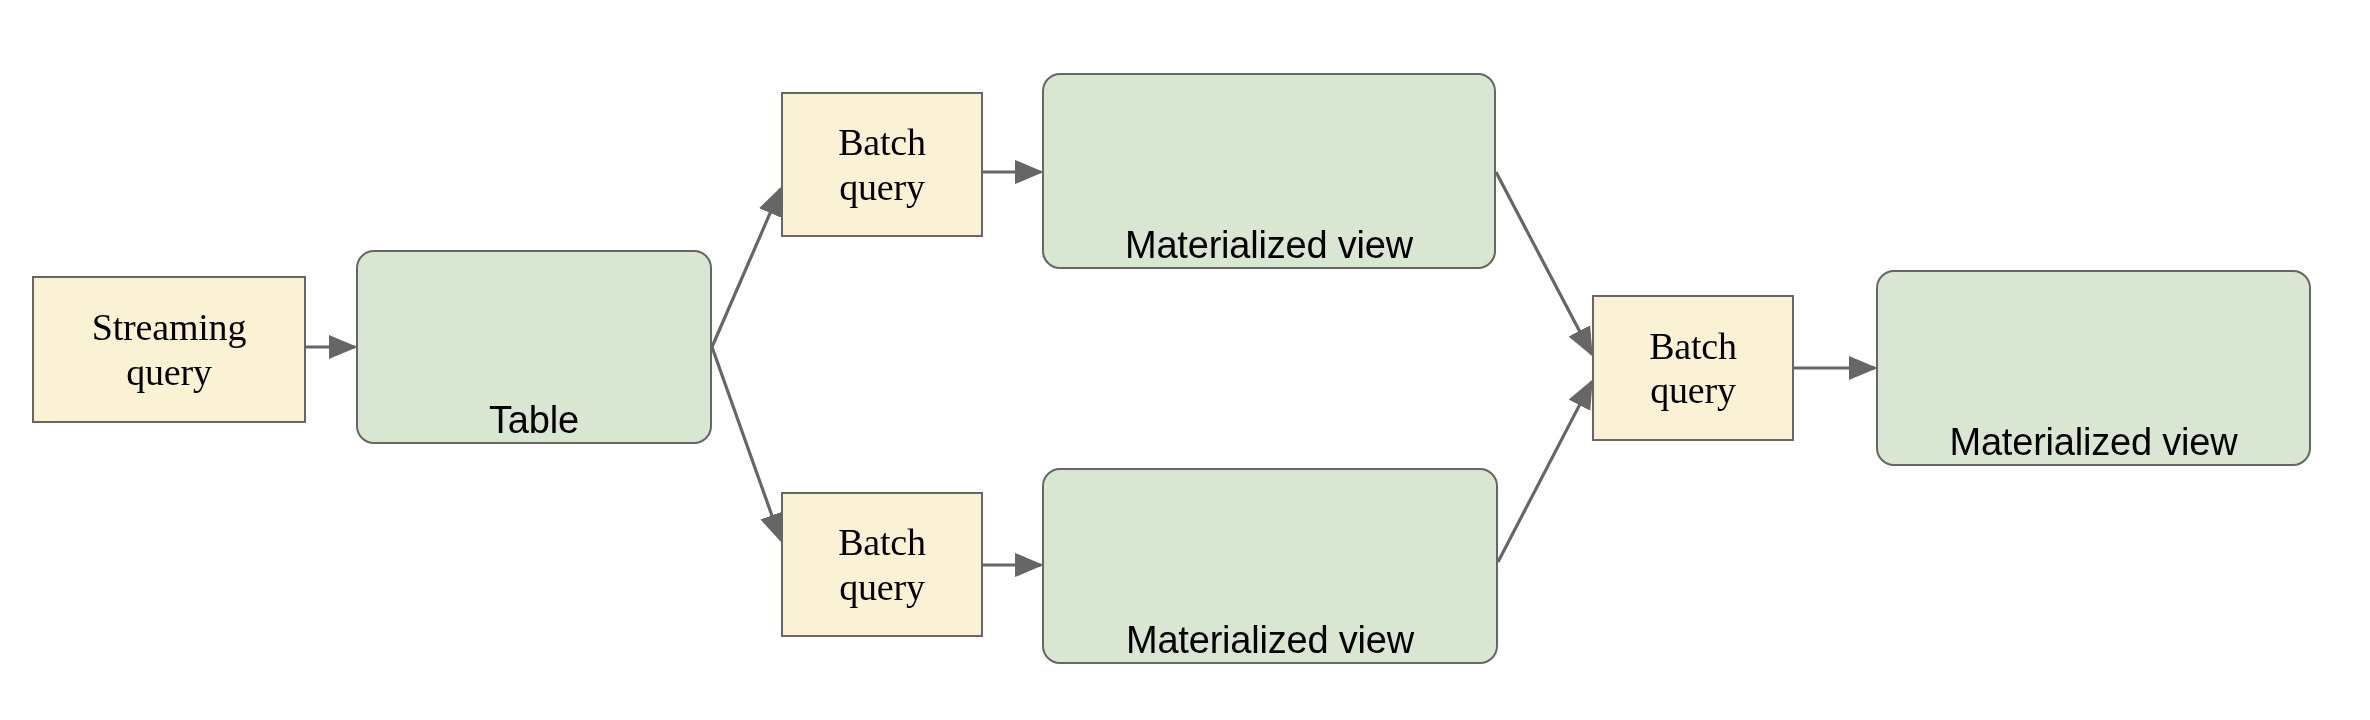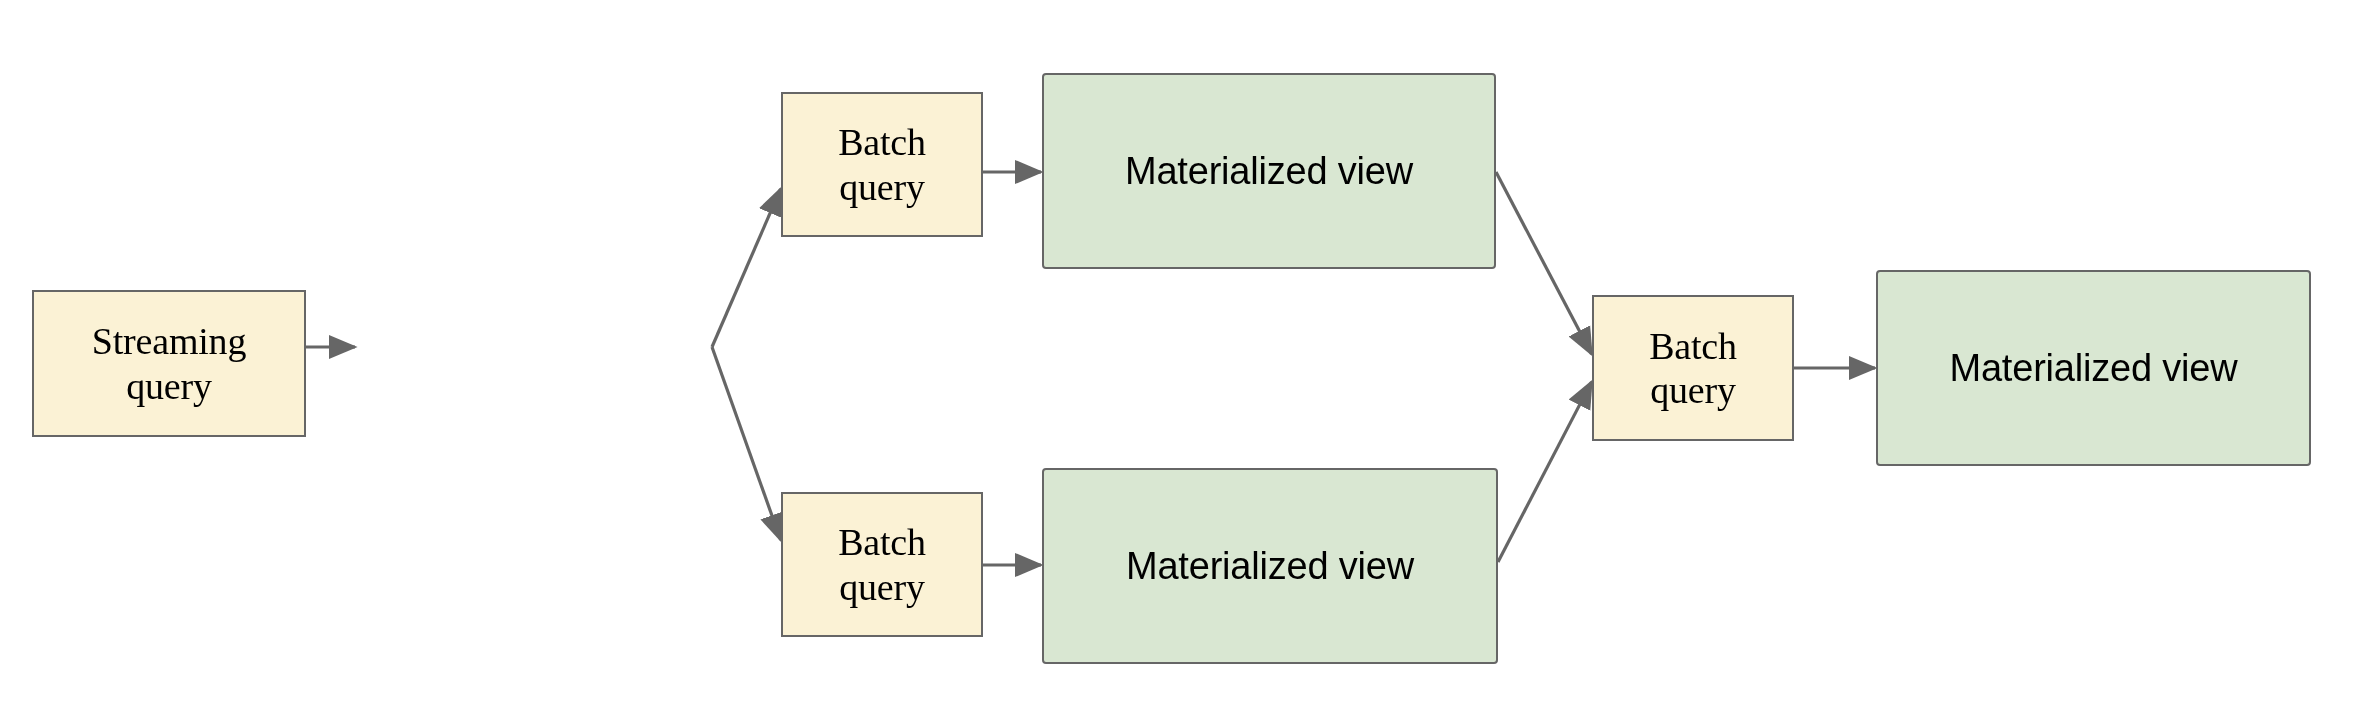--- a/index.html
+++ b/index.html
@@ -43,21 +43,22 @@
     letter-spacing: -0.2px;
     z-index: 2;
   }
   .node.process {
     background: #fbf2d5;
     border-radius: 0;
     font-family: Liberation Serif, serif;
   }
   .node.store {
     background: #d9e7d2;
-    border-radius: 4px;
+    border-radius: 18px;
+    align-items: flex-end;
   }
   .node-label {
     white-space: pre-line;
     padding: 0 6px;
   }
 </style>
 </head>
 <body>
 
 <div id="canvas">
@@ -73,25 +74,28 @@
         <line x1="712" y1="347" x2="780.6019068819771" y2="188.91734501109607" marker-end="url(#arrowhead)" stroke-linecap="butt"></line>
         <line x1="712" y1="347" x2="780.6648945221305" y2="540.0578193810624" marker-end="url(#arrowhead)" stroke-linecap="butt"></line>
         <line x1="983" y1="172" x2="1041" y2="172" marker-end="url(#arrowhead)" stroke-linecap="butt"></line>
         <line x1="983" y1="565" x2="1041" y2="565" marker-end="url(#arrowhead)" stroke-linecap="butt"></line>
         <line x1="1496" y1="172" x2="1591.5354506358883" y2="354.1144527746622" marker-end="url(#arrowhead)" stroke-linecap="butt"></line>
         <line x1="1498" y1="562" x2="1591.5391104635125" y2="381.88745751174713" marker-end="url(#arrowhead)" stroke-linecap="butt"></line>
         <line x1="1794" y1="368" x2="1875" y2="368" marker-end="url(#arrowhead)" stroke-linecap="butt"></line>
       </g>
   </svg>
 
-  <div class="node process" style="left: 32px; top: 290px; width: 274px; height: 147px;">
+  <div class="node process" style="left: 32px; top: 276px; width: 274px; height: 147px;">
     <span class="node-label">Streaming
 query</span>
   </div>
 
+  <div class="node store" style="left: 356px; top: 250px; width: 356px; height: 194px;">
+    <span class="node-label">Table</span>
+  </div>
 
   <div class="node process" style="left: 781px; top: 92px; width: 202px; height: 145px;">
     <span class="node-label">Batch
 query</span>
   </div>
 
   <div class="node store" style="left: 1042px; top: 73px; width: 454px; height: 196px;">
     <span class="node-label">Materialized view</span>
   </div>
 

